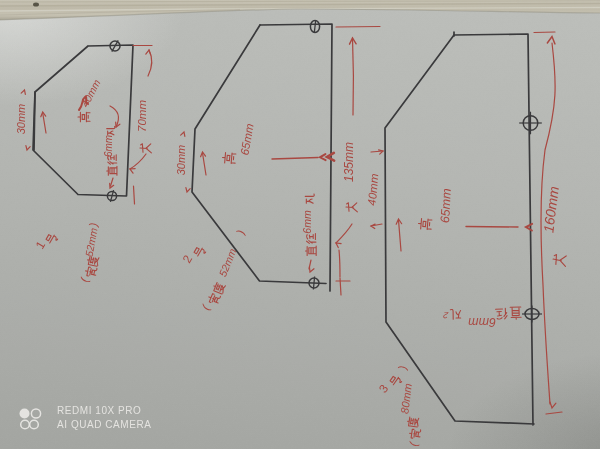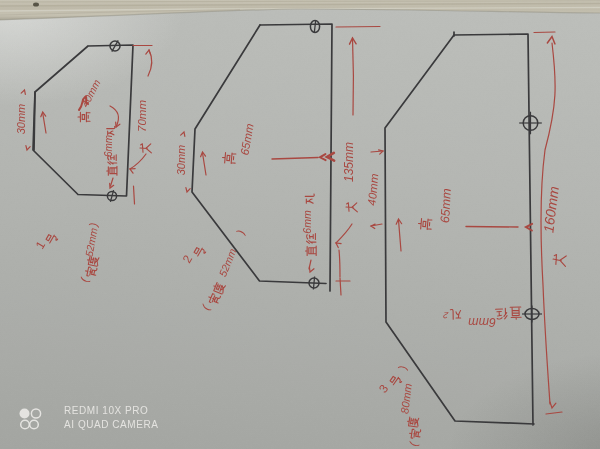--- a/index.html
+++ b/index.html
@@ -2,21 +2,21 @@
 <html><head><meta charset="utf-8">
 <style>
 html,body{margin:0;padding:0}
 .stage{position:relative;width:600px;height:449px;overflow:hidden;
   font-family:"Liberation Sans",sans-serif}
 .paper{position:absolute;inset:0;
   background:
    radial-gradient(48% 38% at 104% 102%, rgba(58,60,56,0.22), rgba(58,60,56,0) 62%),
    radial-gradient(48% 36% at 2% 2%, rgba(242,243,241,0.52), rgba(242,243,241,0) 60%),
    linear-gradient(186deg,#bdbfbb 0%,#b5b7b3 38%,#acaeaa 70%,#a3a5a1 100%);}
-.wm{position:absolute;left:64px;top:404px;color:rgba(233,232,229,0.92);
+.wm{position:absolute;left:57px;top:404px;color:rgba(233,232,229,0.92);
   font-size:10px;letter-spacing:0.55px;line-height:14px;font-weight:400}
 </style></head><body>
 <div class="stage">
 
 <div class="paper"></div>
 <svg width="600" height="449" viewBox="0 0 600 449" style="position:absolute;left:0;top:0;filter:blur(0.3px)">
 
 <g>
 <defs>
 <linearGradient id="wood" x1="0" y1="0" x2="0" y2="1">

